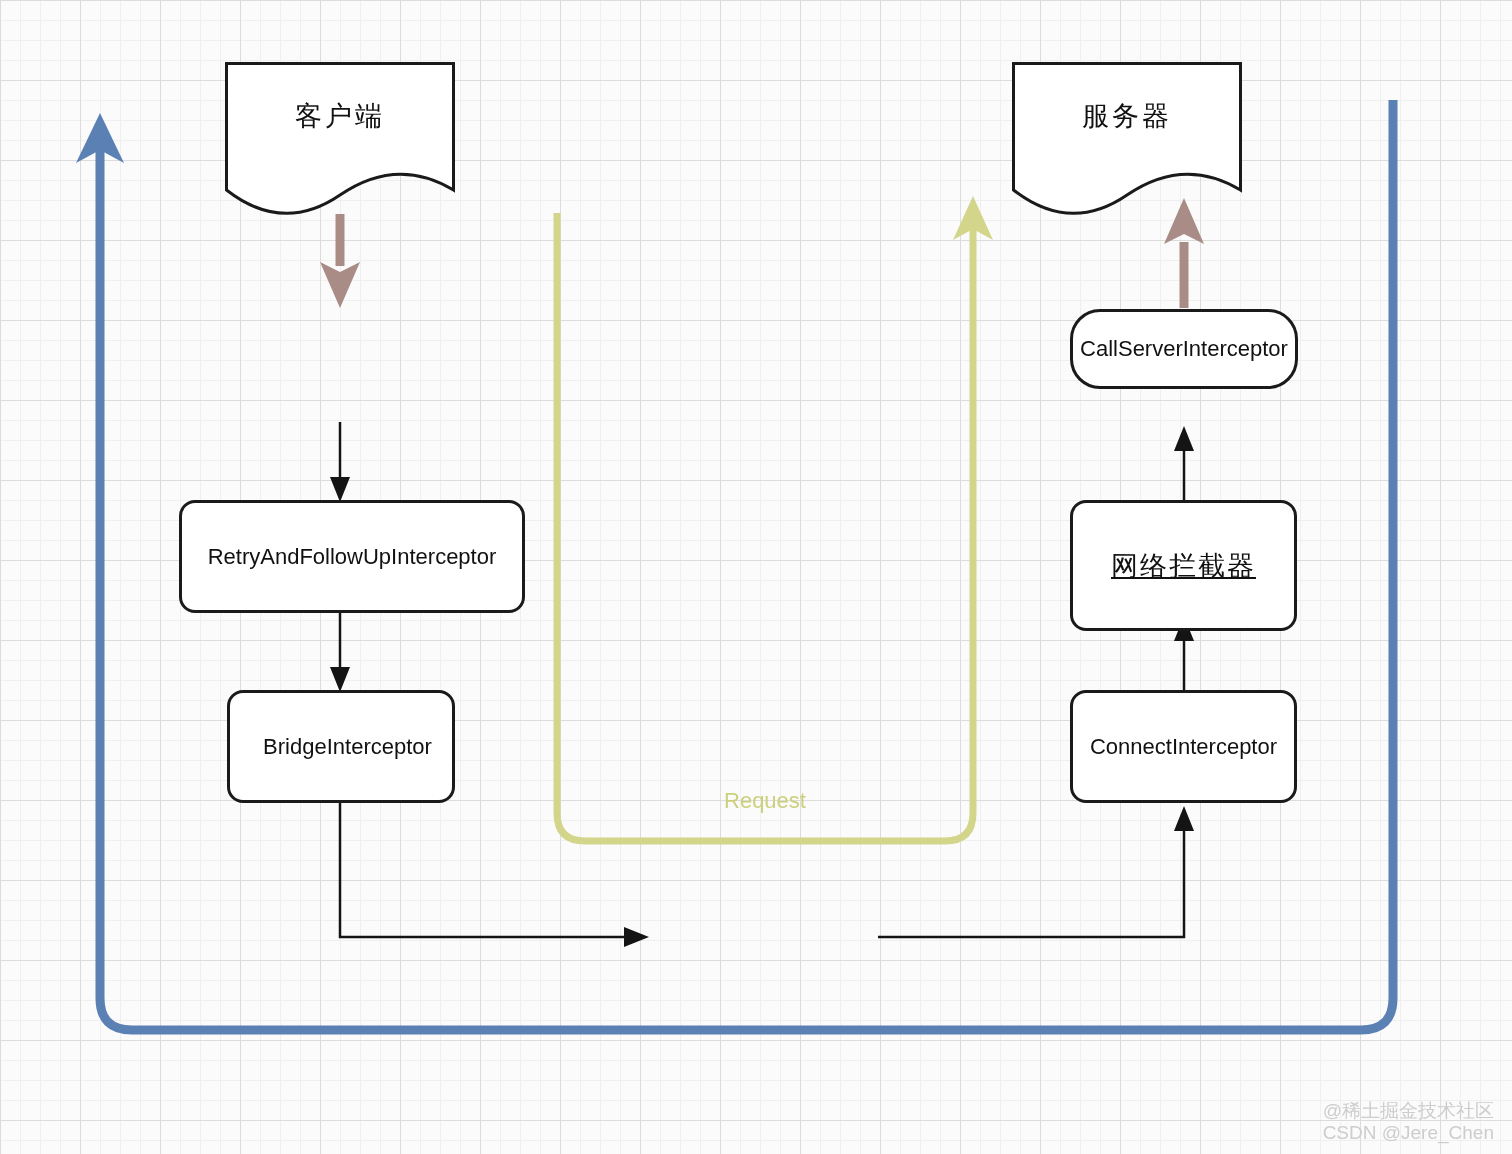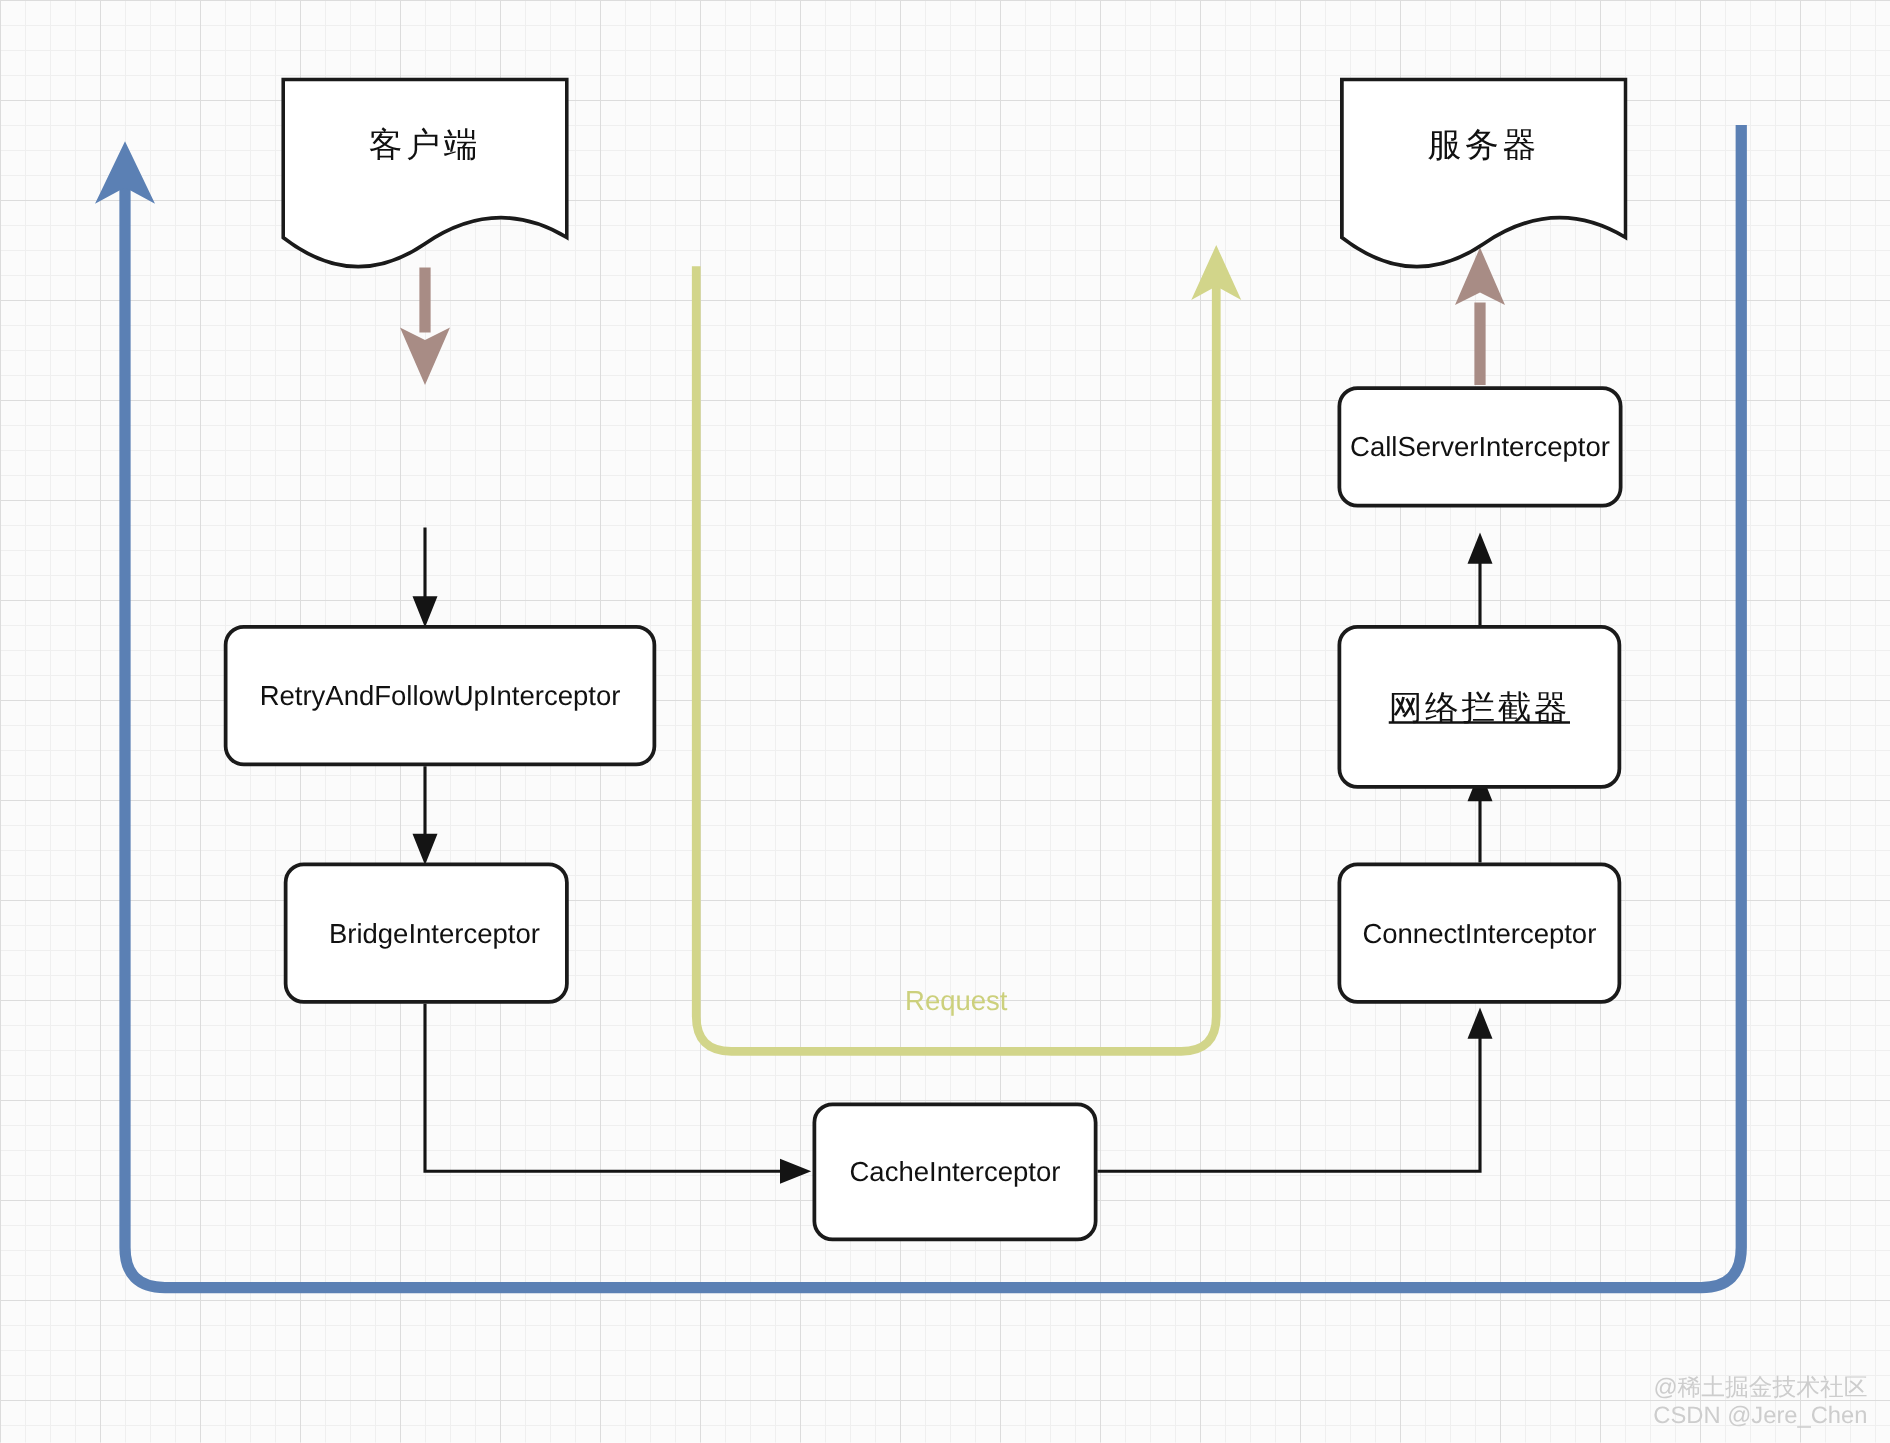--- a/index.html
+++ b/index.html
@@ -80,49 +80,46 @@
     </g>
   </svg>
 
   <div class="doc" style="left:225px; top:62px; width:230px; height:160px;">
     <svg width="230" height="160" viewBox="0 0 230 160">
       <path d="M1.5,1.5 H228.5 V128 Q172,94 115,133 Q58,172 1.5,128 Z" fill="#ffffff" stroke="#1a1a1a" stroke-width="3"></path>
     </svg>
     <div class="doc-label">客户端</div>
   </div>
 
-  <div class="doc" style="left:1072px; top:62px; width:230px; height:160px;">
+  <div class="doc" style="left:1012px; top:62px; width:230px; height:160px;">
     <svg width="230" height="160" viewBox="0 0 230 160">
       <path d="M1.5,1.5 H228.5 V128 Q172,94 115,133 Q58,172 1.5,128 Z" fill="#ffffff" stroke="#1a1a1a" stroke-width="3"></path>
     </svg>
     <div class="doc-label">服务器</div>
   </div>
 
 
   <div class="node" style="left:179px; top:500px; width:346px; height:113px;">
     <span class="en">RetryAndFollowUpInterceptor</span>
   </div>
 
   <div class="node" style="left:227px; top:690px; width:228px; height:113px;padding-left:13px;">
     <span class="en">BridgeInterceptor</span>
   </div>
 
-  <div class="node" style="left:650px; top:882px; width:228px; height:111px;">
-    <span class="en">CacheInterceptor</span>
-  </div>
 
   <div class="node" style="left:1070px; top:690px; width:227px; height:113px;">
     <span class="en">ConnectInterceptor</span>
   </div>
 
   <div class="node" style="left:1070px; top:500px; width:227px; height:131px;text-decoration:underline;">
     <span class="cjk">网络拦截器</span>
   </div>
 
-  <div class="node" style="left:1070px; top:309px; width:228px; height:97px;">
+  <div class="node" style="left:1070px; top:309px; width:228px; height:80px;border-radius:30px;">
     <span class="en">CallServerInterceptor</span>
   </div>
 
   <div class="flow-label label-request">Request</div>
 
   <div class="watermark">
     <div>@稀土掘金技术社区</div>
     <div>CSDN @Jere_Chen</div>
   </div>
 

